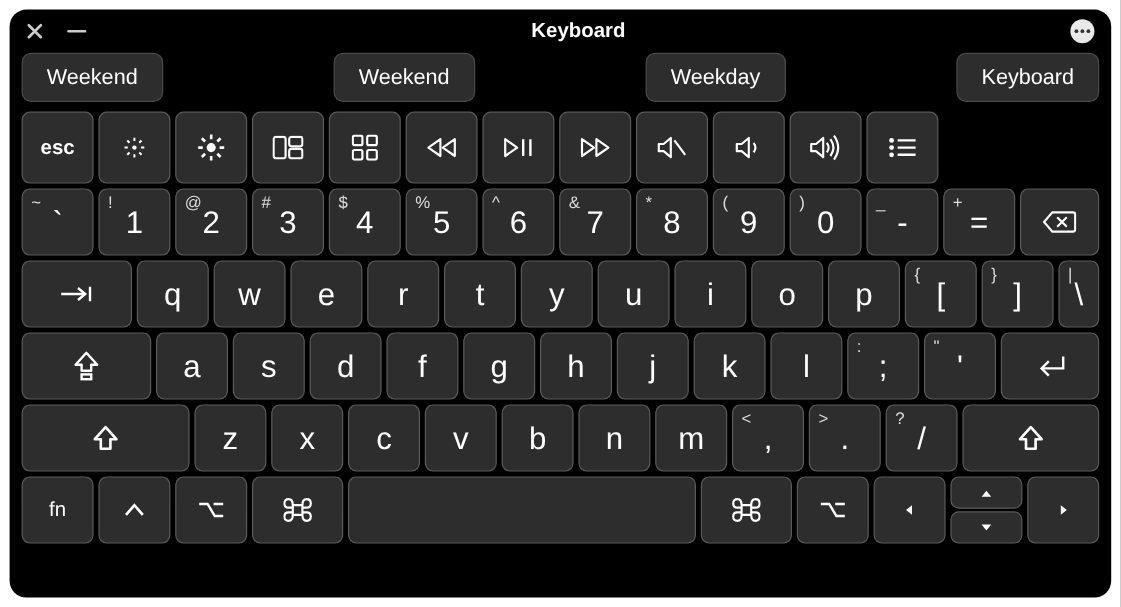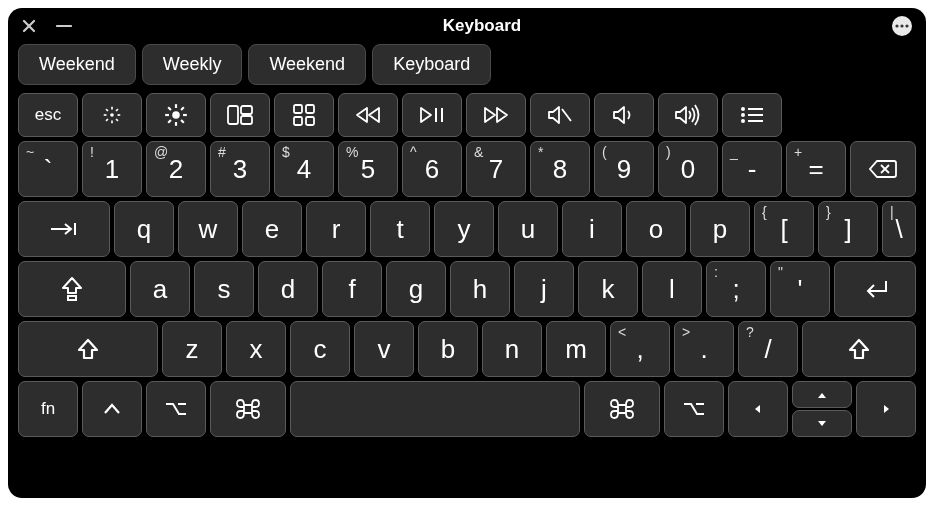--- a/index.html
+++ b/index.html
@@ -29,21 +29,21 @@
 .tb-left { display: flex; gap: 20px; align-items: center; }
 .tb-title { color: #fff; font-weight: 700; font-size: 17px; }
 .tb-icon { color: #ccc; display: flex; align-items: center; }
 .tb-icon svg { display: block; }
 .more-dot {
   width: 20px; height: 20px; border-radius: 50%; background: #e9e9e9;
   display: flex; align-items: center; justify-content: center;
 }
 .more-dot svg { display: block; }
 .suggest-row {
-  display: flex; gap: 6px; margin-top: 6px;
+  display: flex; gap: 6px; margin-top: 6px; justify-content: space-between;
 }
 .suggest {
   background: #2d2d2d;
   border: 1px solid #4a4a4a;
   border-radius: 8px;
   color: #fff;
   padding: 9px 20px;
   font-size: 18px;
 }
 .kb {
@@ -59,21 +59,21 @@
   border: 1px solid #5a5a5a;
   border-radius: 7px;
   color: #fff;
   display: flex;
   align-items: center;
   justify-content: center;
   height: 56px;
   flex: 0 0 auto;
   position: relative;
 }
-.fn-key { height: 44px; }
+.fn-key { height: 60px; font-weight: bold; }
 .main-char { font-size: 26px; font-weight: 400; }
 .small-txt { font-size: 17px; }
 .shift-char {
   position: absolute;
   top: 2px;
   left: 7px;
   font-size: 14px;
   color: #ddd;
 }
 .key svg { display: block; }
@@ -105,22 +105,22 @@
       <svg width="14" height="4" viewBox="0 0 14 4">
           <circle cx="2" cy="2" r="1.6" fill="#333"></circle>
           <circle cx="7" cy="2" r="1.6" fill="#333"></circle>
           <circle cx="12" cy="2" r="1.6" fill="#333"></circle>
         </svg>
     </span>
   </div>
 
   <div class="suggest-row">
     <div class="suggest">Weekend</div>
-    <div class="suggest">Weekly</div>
     <div class="suggest">Weekend</div>
+    <div class="suggest">Weekday</div>
     <div class="suggest">Keyboard</div>
   </div>
 
   <div class="kb">
 
     <div class="row">
       <div class="key fn-key" style="width:60px">
           <span class="small-txt">esc</span>
         </div>
       <div class="key fn-key" style="width:60px">

